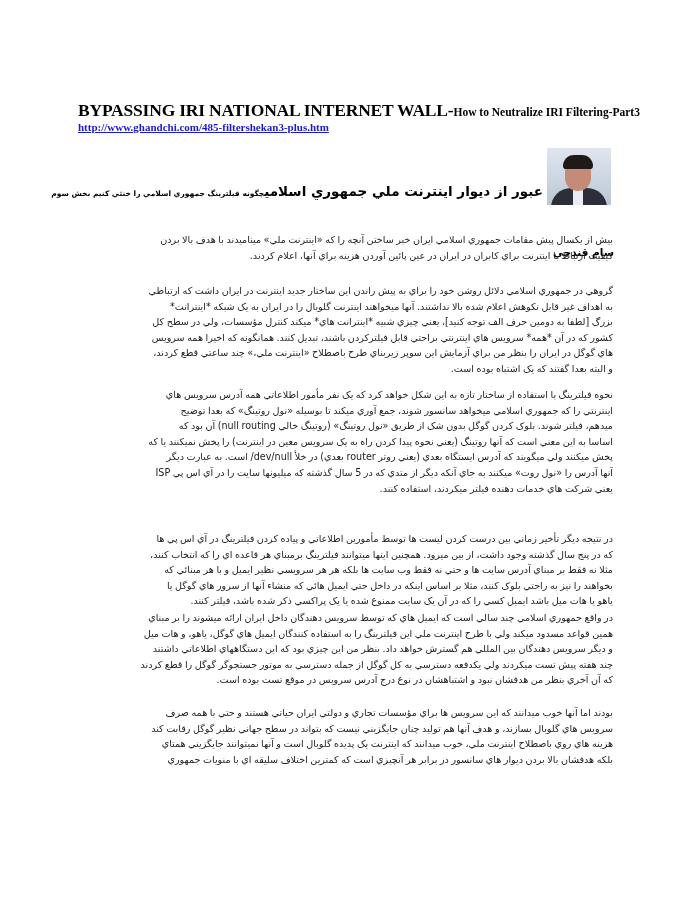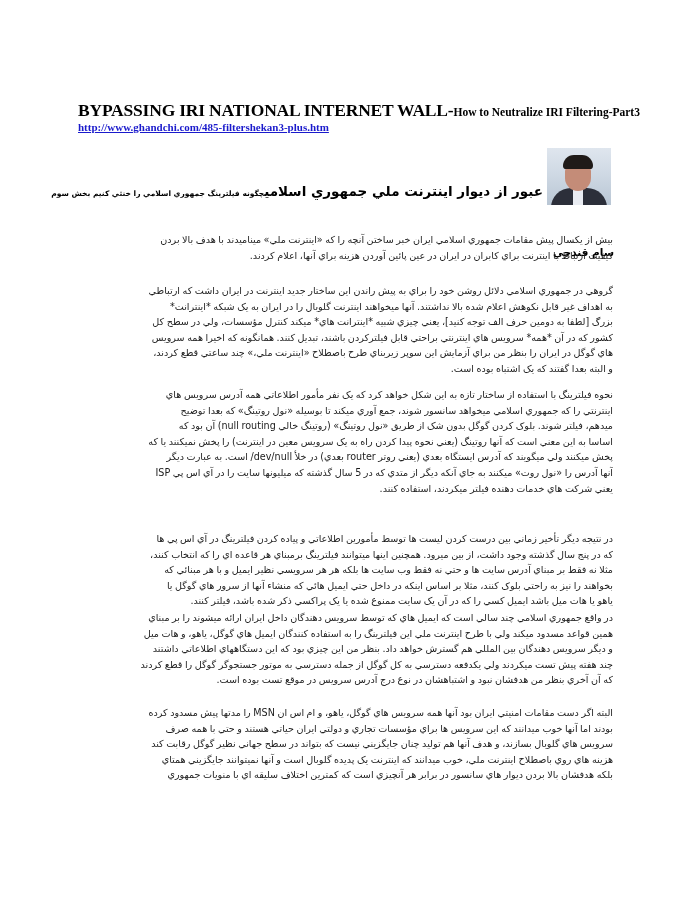--- a/index.html
+++ b/index.html
@@ -102,20 +102,19 @@
 
   <div class="body-text" style="top:610px;">
     <span class="line">در واقع جمهوري اسلامي چند سالي است كه ايميل هاي كه توسط سرويس دهندگان داخل ايران ارائه ميشوند را بر مبناي</span>
     <span class="line">همين قواعد مسدود ميكند ولي با طرح اينترنت ملي اين فيلترينگ را به استفاده كنندگان ايميل هاي گوگل، ياهو، و هات ميل</span>
     <span class="line">و ديگر سرويس دهندگان بين المللي هم گسترش خواهد داد. بنظر من اين چيزي بود كه اين دستگاههاي اطلاعاتي داشتند</span>
     <span class="line">چند هفته پيش تست ميكردند ولي يكدفعه دسترسي به كل گوگل از جمله دسترسي به موتور جستجوگر گوگل را قطع كردند</span>
     <span class="line">كه آن آخري بنظر من هدفشان نبود و اشتباهشان در نوع درج آدرس سرويس در موقع تست بوده است.</span>
   </div>
 
   <div class="body-text" style="top:705px;">
-    <span class="line">البته اگر دست مقامات امنيتي ايران بود آنها همه سرويس هاي گوگل، ياهو، و ام اس ان MSN را مدتها پيش مسدود كرده</span>
     <span class="line">بودند اما آنها خوب ميدانند كه اين سرويس ها براي مؤسسات تجاري و دولتي ايران حياتي هستند و حتي با همه صرف</span>
     <span class="line">سرويس هاي گلوبال بسازند، و هدف آنها هم توليد چنان جايگزيني نيست كه بتواند در سطح جهاني نظير گوگل رقابت كند</span>
     <span class="line">هزينه هاي روي باصطلاح اينترنت ملي، خوب ميدانند كه اينترنت يک پديده گلوبال است و آنها نميتوانند جايگزيني همتاي</span>
     <span class="line">بلكه هدفشان بالا بردن ديوار هاي سانسور در برابر هر آنچيزي است كه كمترين اختلاف سليقه اي با منويات جمهوري</span>
   </div>
 
 </div>
 
 </body></html>

